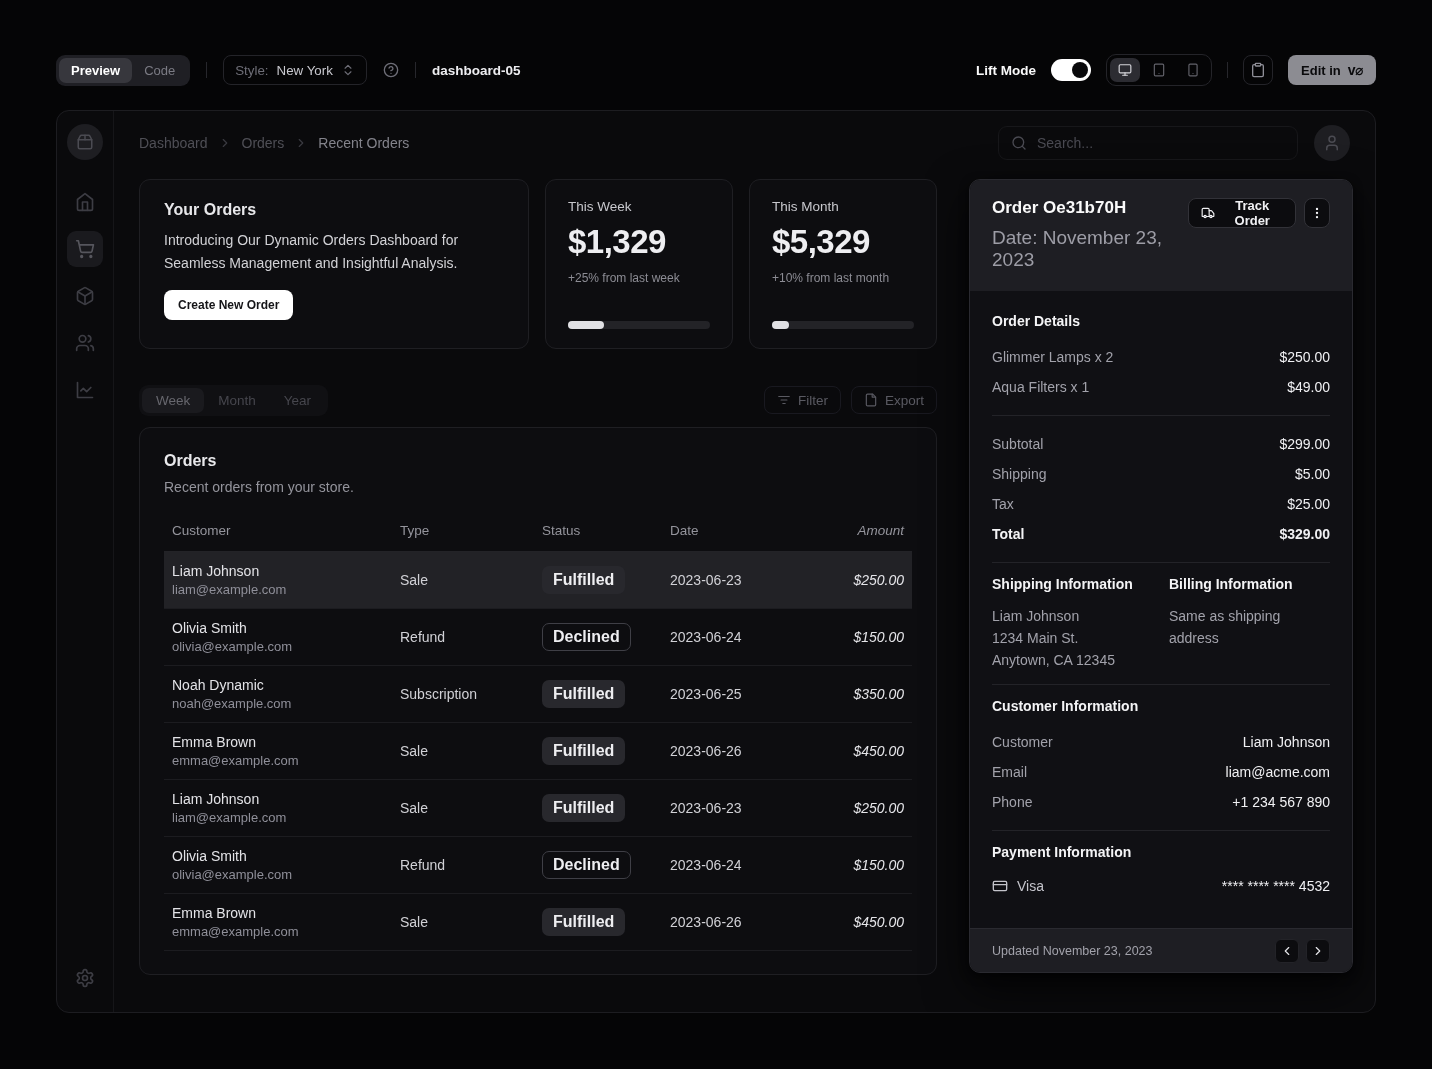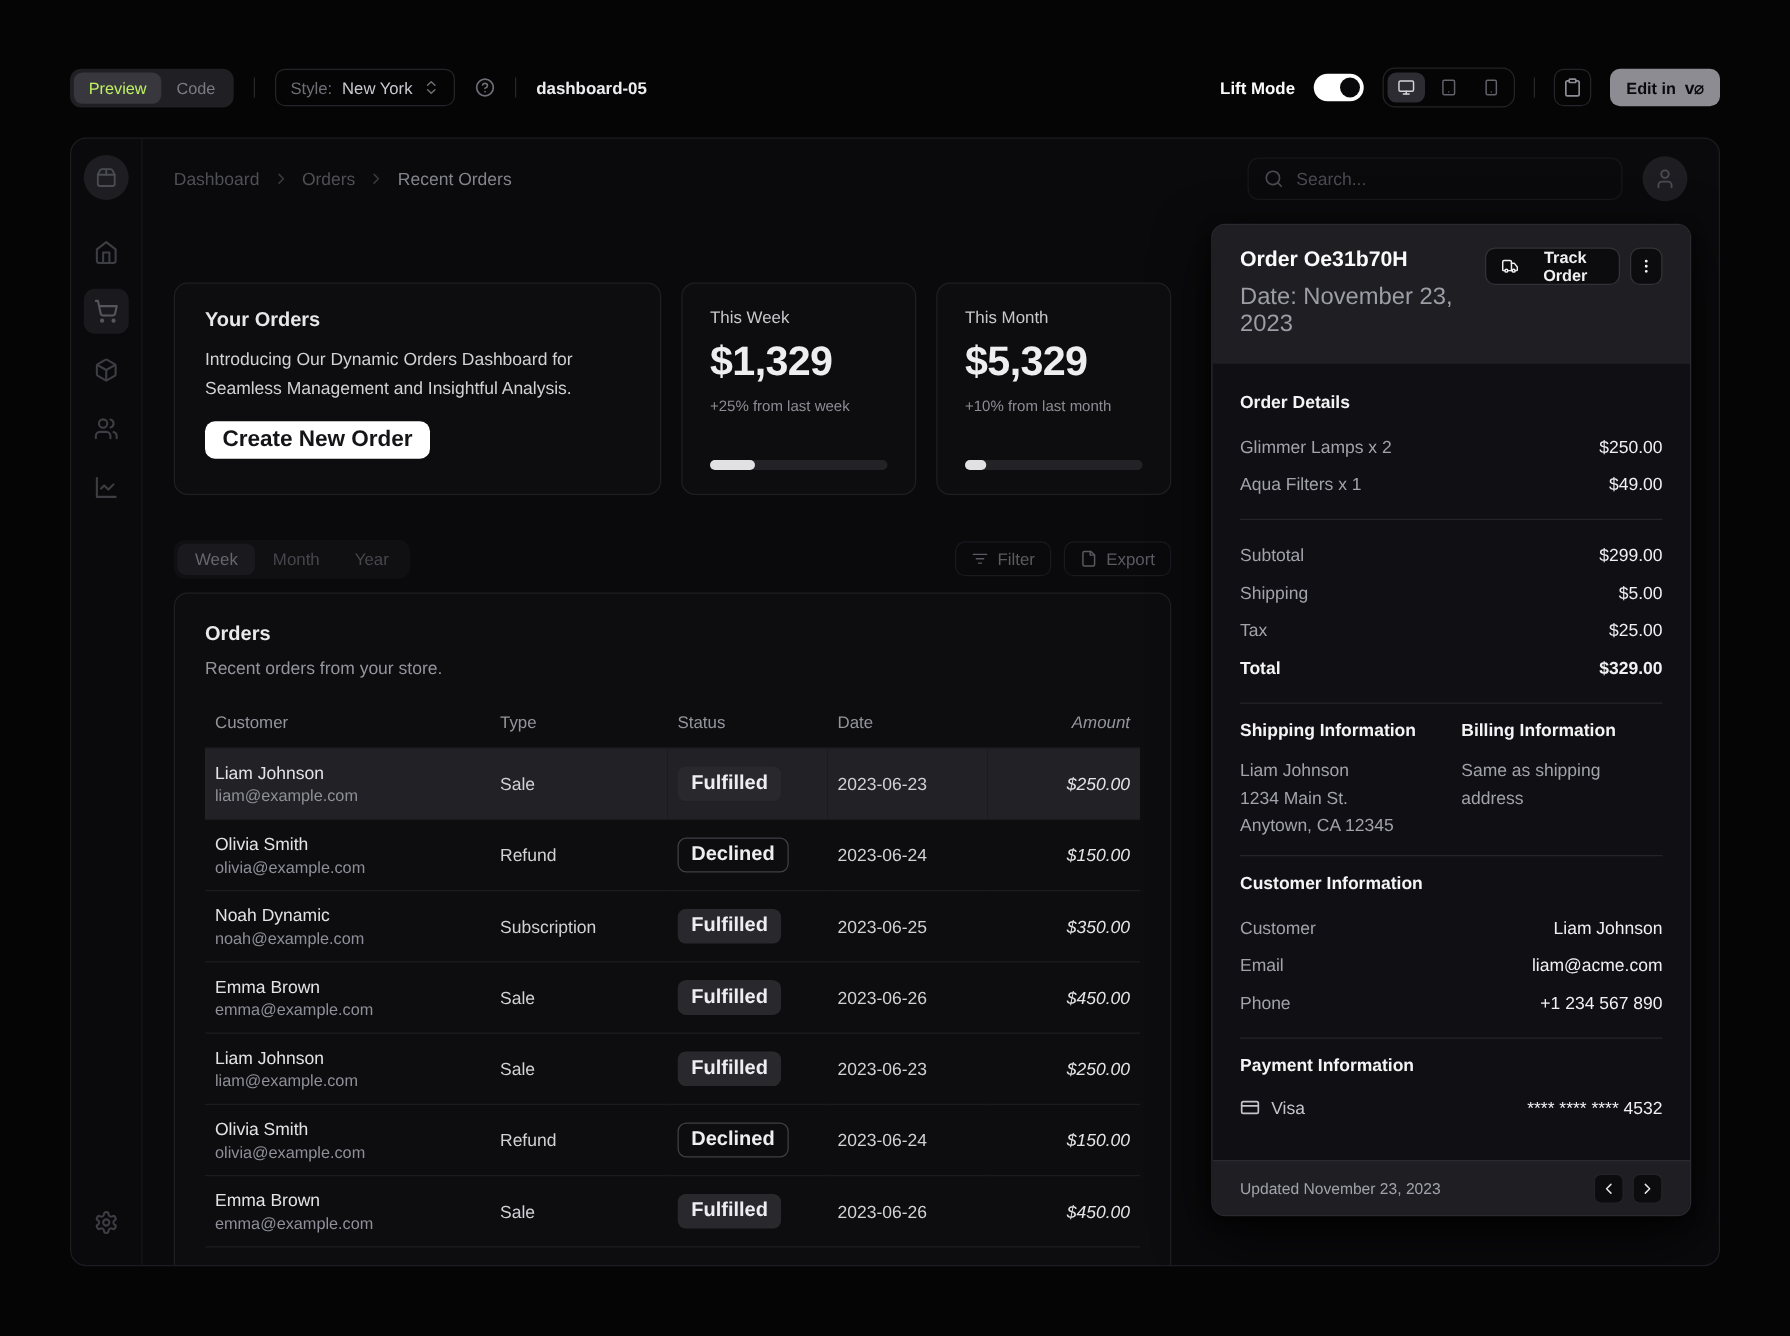--- a/index.html
+++ b/index.html
@@ -13,21 +13,21 @@
         stroke-linecap:round; stroke-linejoin:round; display:block; }
   .ic14 { width:14px; height:14px; } .ic18 { width:18px; height:18px; } .ic20 { width:20px; height:20px; }
   button { font-family:inherit; cursor:pointer; }
 
   
   .toolbar { position:absolute; left:56px; right:56px; top:54px; height:32px;
              display:flex; align-items:center; gap:16px; font-size:13px; }
   .seg-group { display:flex; background:#1f1f24; border-radius:9px; padding:3px; border:none; }
   .seg { padding:5px 12px; border:none; background:transparent; border-radius:7px;
          color:#7b7b84; font-weight:500; font-size:13px; }
-  .seg.active { background:#37373d; color:#bef264; }
+  .seg.active { background:#37373d; color:#ffffff;font-weight:bold; }
   .tb-sep { width:1px; height:16px; background:#27272c; }
   .style-select { display:flex; align-items:center; gap:8px; border:1px solid #242429;
                   background:transparent; border-radius:8px; height:30px; padding:0 11px; color:#6e6e77; }
   .style-value { color:#c9c9cf; font-weight:500; }
   .icon-ghost { background:transparent; border:none; color:#6e6e77; display:flex; padding:0; }
   .page-title { color:#ededf0; font-weight:700; font-size:13.5px; }
   .tb-right { margin-left:auto; display:flex; align-items:center; gap:15px; }
   .lift-label { color:#fafafa; font-weight:700; font-size:13.5px; }
   .switch { width:40px; height:22px; background:#ffffff; border-radius:11px; position:relative;
             border:none; display:block; }
@@ -67,26 +67,26 @@
                   font-size:14px; width:100%; }
   .search-input::placeholder { color:#4a4a52; }
   .avatar-btn { width:36px; height:36px; border-radius:50%; background:#1e1e22; color:#4b4b52;
                 border:none; display:flex; align-items:center; justify-content:center; flex-shrink:0; }
 
   .main { display:flex; gap:32px; padding-top:4px; }
   .col-left { width:798px; flex-shrink:0; }
   .col-right { width:384px; flex-shrink:0; }
 
   .card { background:#0d0d10; border:1px solid #1f1f23; border-radius:11px; }
-  .cards-row { display:grid; grid-template-columns:390px 188px 188px; gap:16px;margin-top:47px; }
+  .cards-row { display:grid; grid-template-columns:390px 188px 188px; gap:16px; }
   .hero-card { padding:21px 24px; height:170px; }
   .hero-title { font-size:16px; font-weight:700; color:#e7e7ea; margin-bottom:10px; }
   .hero-desc { font-size:14px; line-height:1.64; color:#d2d2d6; max-width:316px; }
   .hero-btn { margin-top:15px; background:#ffffff; color:#141417; border:none; border-radius:8px;
-              height:30px; padding:0 14px; font-size:18px; font-weight:600; }
+              height:30px; padding:0 14px; font-size:12px; font-weight:600; }
   .stat-card { padding:19px 22px; height:170px; position:relative; }
   .stat-label { font-size:13.5px; color:#c8c8cd; }
   .stat-value { font-size:33px; font-weight:700; color:#eeeef1; letter-spacing:-0.5px; margin-top:9px; }
   .stat-delta { font-size:12px; color:#8c8c94; margin-top:10px; }
   .progress { position:absolute; left:22px; right:22px; bottom:19px; height:8px;
               border-radius:4px; background:#232327; }
   .progress-fill { height:100%; border-radius:4px; background:#e1e1e4; width:0; }
 
   .tabs-row { display:flex; align-items:center; margin-top:36px; height:30px; }
   .tabs { display:flex; background:#101013; border-radius:9px; padding:3px; }

